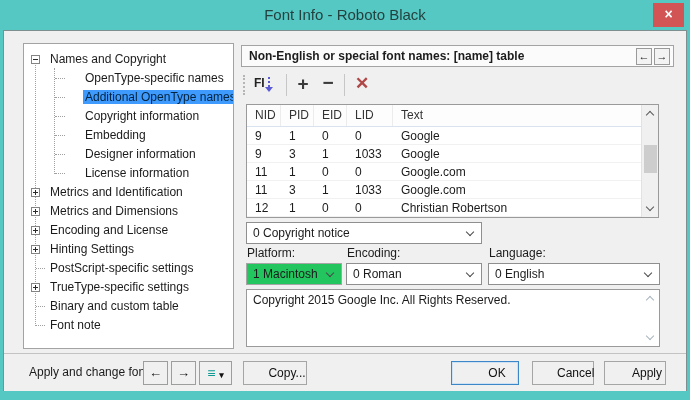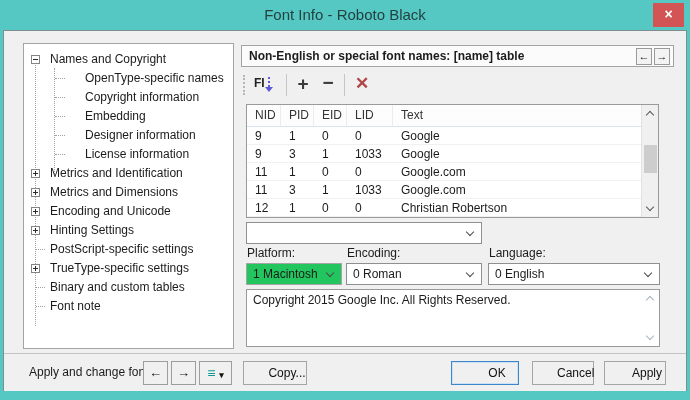--- a/index.html
+++ b/index.html
@@ -137,20 +137,23 @@
       <div class="guide" id="guide-child"></div>
 
       <div class="tree-item lvl0">
         <span class="tbox minus"></span>
         <span class="tree-label">Names and Copyright</span>
       </div>
       <div class="tree-item lvl1">
         <span class="tree-label">OpenType-specific names</span>
       </div>
       <div class="tree-item lvl1">
+        <span class="tree-label selected">Additional OpenType names</span>
+      </div>
+      <div class="tree-item lvl1">
         <span class="tree-label">Copyright information</span>
       </div>
       <div class="tree-item lvl1">
         <span class="tree-label">Embedding</span>
       </div>
       <div class="tree-item lvl1">
         <span class="tree-label">Designer information</span>
       </div>
       <div class="tree-item lvl1">
         <span class="tree-label">License information</span>
@@ -158,35 +161,35 @@
       <div class="tree-item lvl0">
         <span class="tbox plus"></span>
         <span class="tree-label">Metrics and Identification</span>
       </div>
       <div class="tree-item lvl0">
         <span class="tbox plus"></span>
         <span class="tree-label">Metrics and Dimensions</span>
       </div>
       <div class="tree-item lvl0">
         <span class="tbox plus"></span>
-        <span class="tree-label">Encoding and Unicode</span>
+        <span class="tree-label">Encoding and License</span>
       </div>
       <div class="tree-item lvl0">
         <span class="tbox plus"></span>
         <span class="tree-label">Hinting Settings</span>
       </div>
       <div class="tree-item lvl0 dash0">
         <span class="tree-label">PostScript-specific settings</span>
       </div>
       <div class="tree-item lvl0">
         <span class="tbox plus"></span>
         <span class="tree-label">TrueType-specific settings</span>
       </div>
       <div class="tree-item lvl0 dash0">
-        <span class="tree-label">Binary and custom tables</span>
+        <span class="tree-label">Binary and custom table</span>
       </div>
       <div class="tree-item lvl0 dash0">
         <span class="tree-label">Font note</span>
       </div>
     </div>
 
     <div id="panel-header">
       <span>Non-English or special font names: [name] table</span>
       <div class="hdr-arrow" id="hdr-prev">
         <span>←</span>
@@ -264,20 +267,21 @@
             <span class="chev up"></span>
           </div>
         <div class="sc-thumb" style="top:40px; height:28px;"></div>
         <div class="sc-dn">
             <span class="chev dn"></span>
           </div>
       </div>
     </div>
 
     <div class="combo" id="combo-record">
+      <span>0 Copyright notice</span>
       <span class="cchev"></span>
     </div>
 
     <div class="flabel" id="lbl-platform">Platform:</div>
     <div class="flabel" id="lbl-encoding">Encoding:</div>
     <div class="flabel" id="lbl-language">Language:</div>
 
     <div class="combo" id="combo-platform">
       <span>1 Macintosh</span>
       <span class="cchev"></span>

